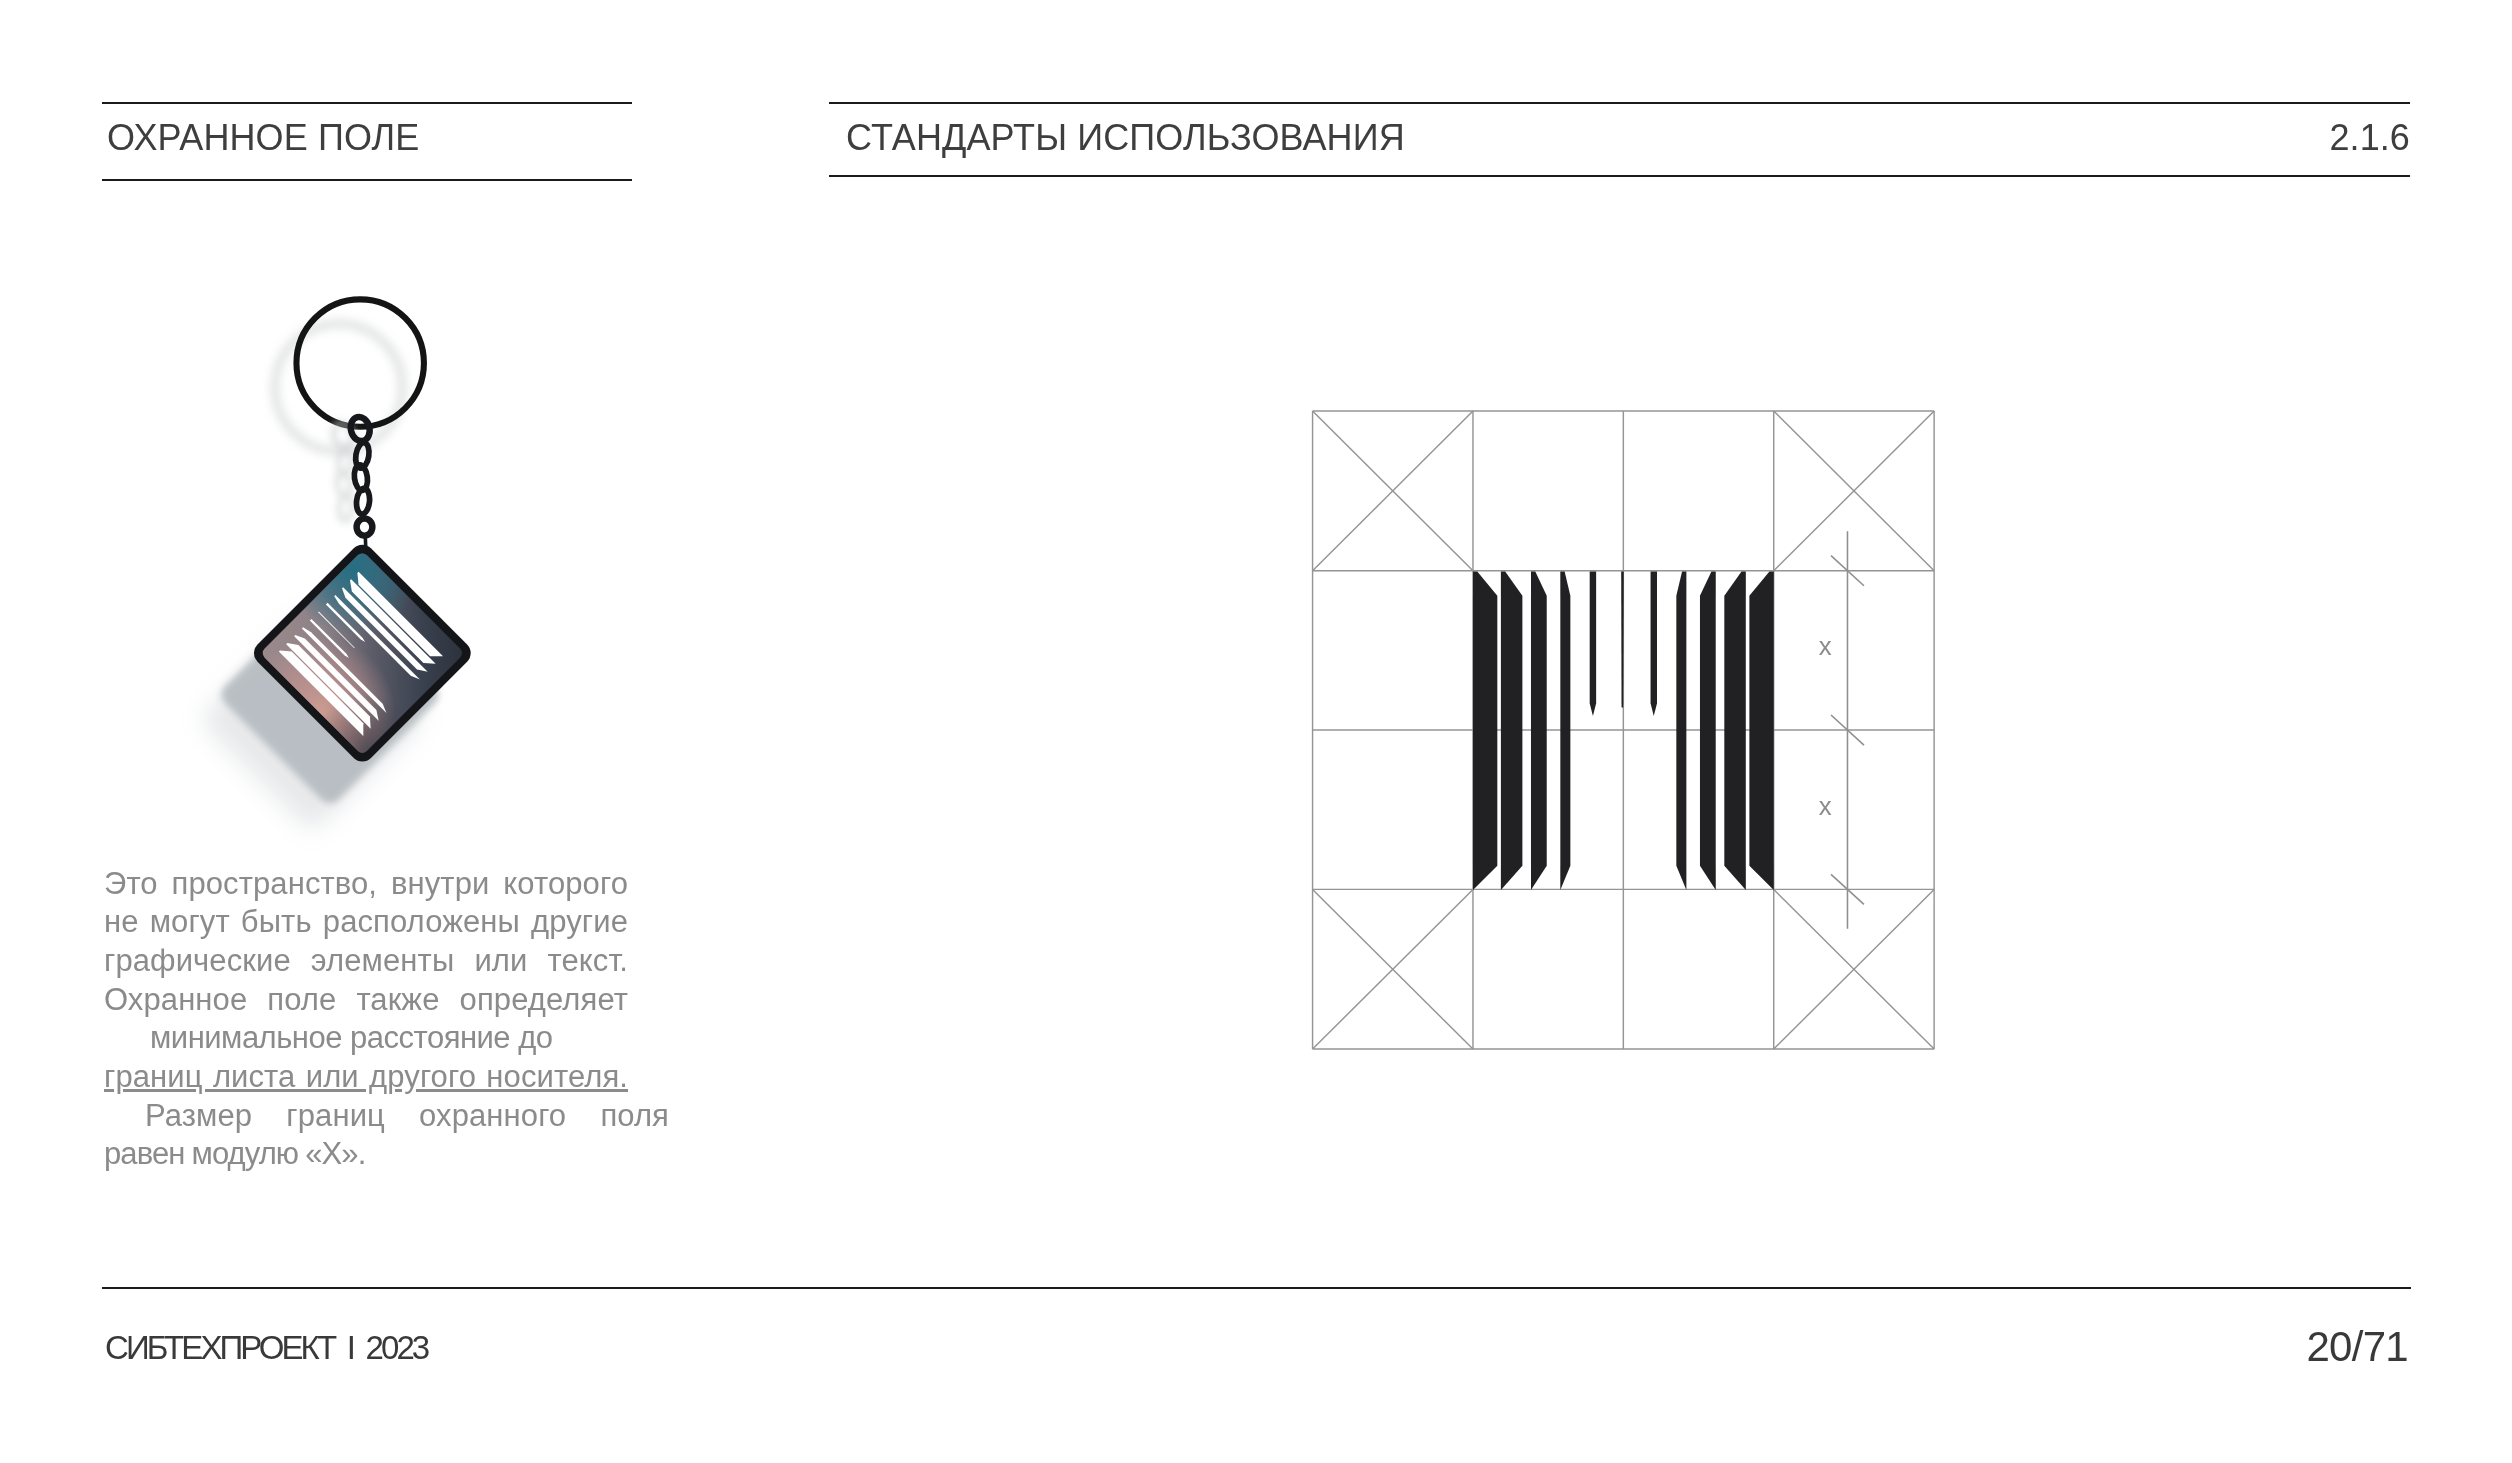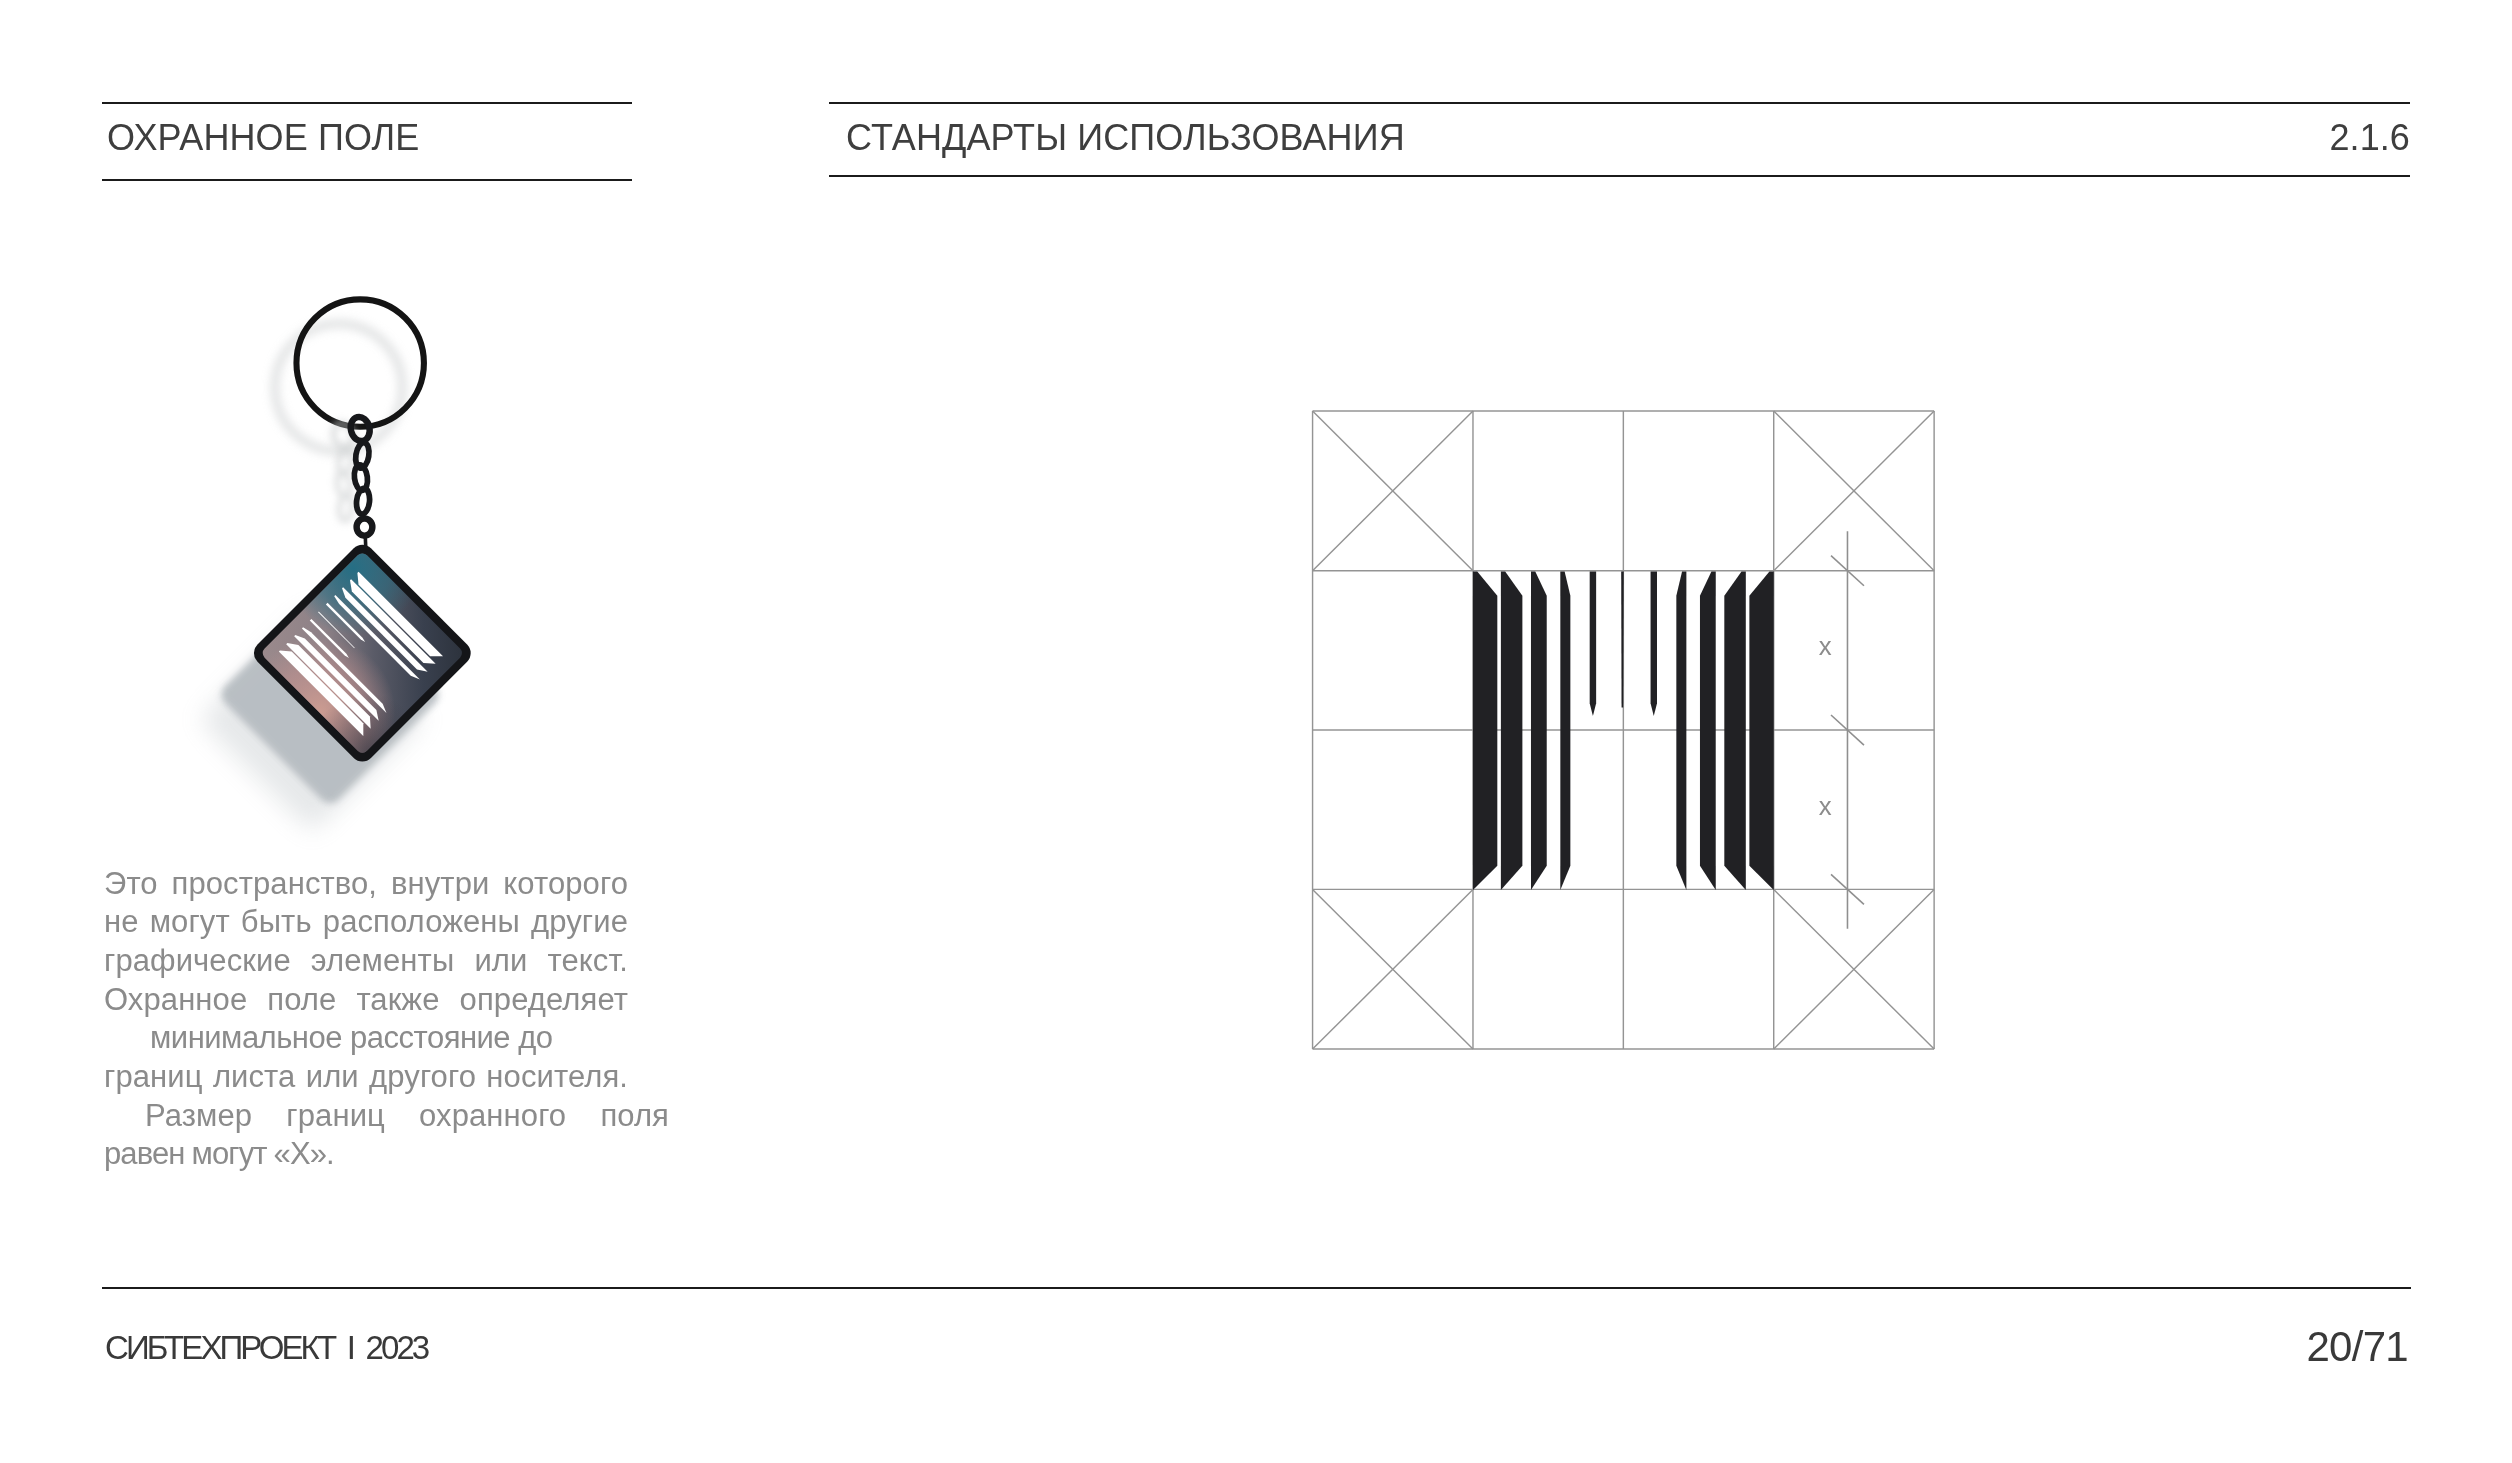--- a/index.html
+++ b/index.html
@@ -35,25 +35,25 @@
 <div class="pline" style="top:864px;">Это пространство, внутри которого</div>
 
 <div class="pline" style="top:902px;">не могут быть расположены другие</div>
 
 <div class="pline" style="top:941px;">графические элементы или текст.</div>
 
 <div class="pline" style="top:980px;">Охранное поле также определяет</div>
 
 <div class="pline pleft" style="top:1018px;letter-spacing:-0.5px;margin-left:46px;">минимальное расстояние до</div>
 
-<div class="pline" style="top:1057px;">границ листа или другого носителя.</div>
+<div class="pline" style="top:1057px;text-decoration:underline;">границ листа или другого носителя.</div>
 
 <div class="pline" style="top:1096px;margin-left:41px;">Размер границ охранного поля</div>
 
-<div class="pline pleft" style="top:1134px;letter-spacing:-0.9px;word-spacing:-0.7px;">равен могут «Х».</div>
+<div class="pline pleft" style="top:1134px;letter-spacing:-0.9px;word-spacing:-0.7px;">равен модулю «Х».</div>
 
 <div class="rule" style="left:102px;top:1287px;width:2309px;"></div>
 
 <div class="ftxt" style="left:105px;top:1324px;">СИБТЕХПРОЕКТ&nbsp;&nbsp;I&nbsp;&nbsp;2023</div>
 
 <div class="ftxt2" style="right:104px;top:1323px;">20/71</div>
 
 <svg class="abs" style="left:0;top:0;" width="2512" height="1463" viewBox="0 0 3508 2043">
 <defs>
 

